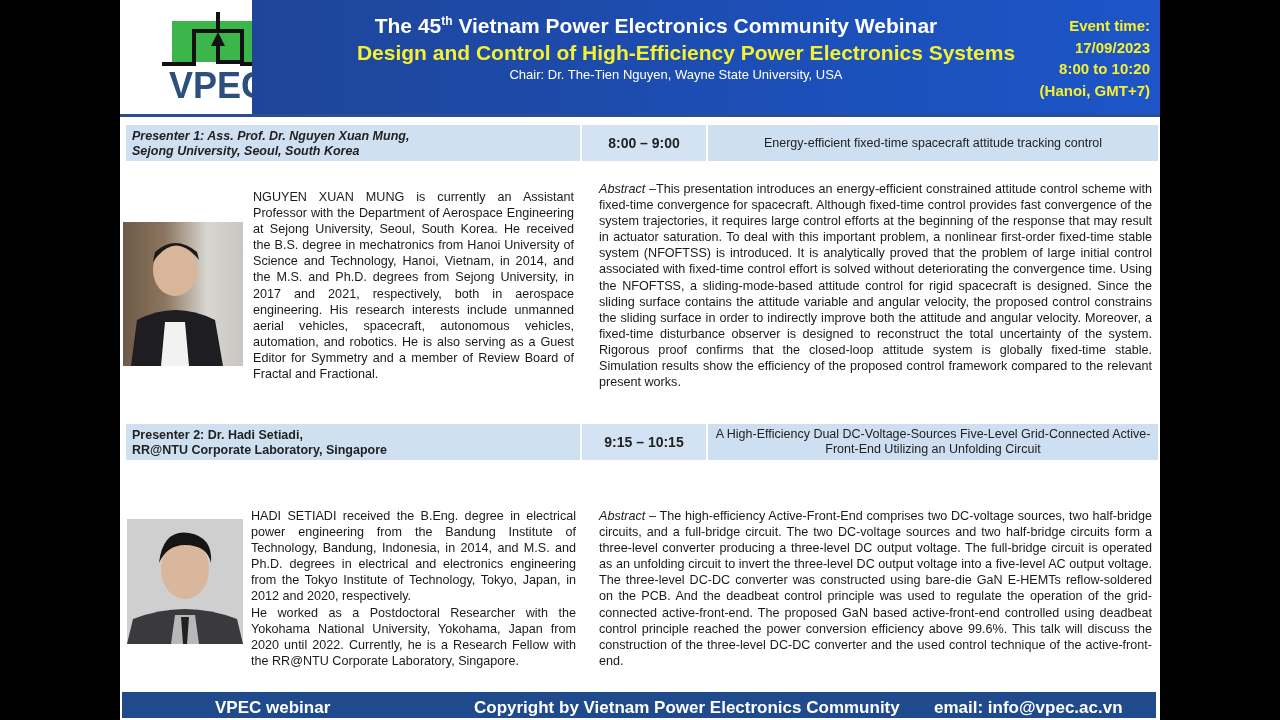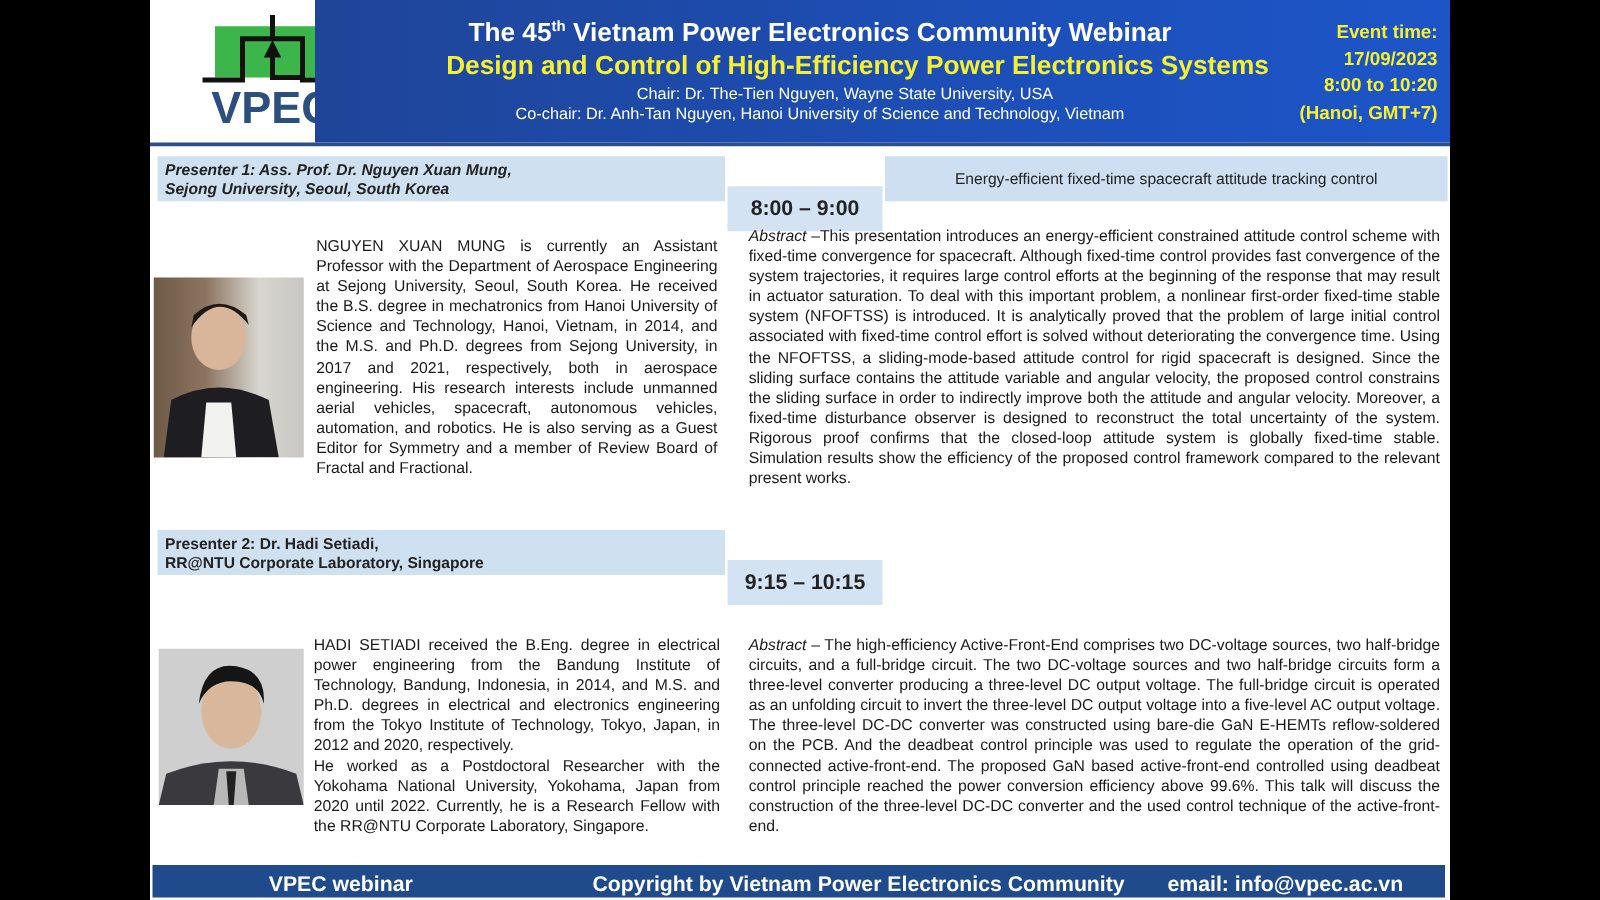--- a/index.html
+++ b/index.html
@@ -11,21 +11,21 @@
   .header-line { position:absolute; left:0; top:114px; width:1040px; height:3px; background:#2b4f8e; }
   .title1 { position:absolute; left:0; top:14px; width:808px; text-align:center; color:#fff; font-weight:bold; font-size:21px; }
   .title1 sup { font-size:12px; }
   .title2 { position:absolute; left:0; top:41px; width:868px; text-align:center; color:#f5f032; font-weight:bold; font-size:21px; }
   .chair { position:absolute; left:0; top:67px; width:808px; text-align:center; color:#fff; font-size:13px;margin-left:20px; }
   .cochair { position:absolute; left:0; top:83px; width:808px; text-align:center; color:#fff; font-size:13px; }
   .event { position:absolute; right:10px; top:15px; text-align:right; color:#f5f032; font-weight:bold; font-size:15px; line-height:21.5px; }
   .pres-bar { position:absolute; left:6px; width:1032px; height:36px;border-radius:11px; }
   .pres-name { position:absolute; left:0; top:0; width:454px; height:36px; background:#cfe0f1; box-sizing:border-box; padding:4px 6px; font-size:12.5px; font-weight:bold; color:#222; line-height:15px; }
   .pres-name.italic { font-style:italic; }
-  .pres-time { position:absolute; left:456px; top:0; width:124px; height:36px; background:#d4e3f3; display:flex; align-items:center; justify-content:center; font-size:17px; font-weight:bold; color:#222;margin-top:24px; }
+  .pres-time { position:absolute; left:456px; top:0; width:124px; height:36px; background:#d4e3f3; display:flex; align-items:center; justify-content:center; font-size:14px; font-weight:bold; color:#222; }
   .pres-title { position:absolute; left:582px; top:0; width:450px; height:36px; background:#cddff1; display:flex; align-items:center; justify-content:center; text-align:center; font-size:12.5px; font-weight:normal; color:#222; line-height:15px; }
   .photo { position:absolute; background:#888; overflow:hidden; }
   .bio { position:absolute; font-size:12.6px; line-height:16.1px; color:#1a1a1a; text-align:justify; }
   .abstract { position:absolute; font-size:12.6px; line-height:16.1px; color:#1a1a1a; text-align:justify; }
   .abstract i { font-style:italic; }
   .footer { position:absolute; left:2px; top:692px; width:1034px; height:26px; background:#1f4a8c; color:#fff; font-size:17px; font-weight:bold; }
   .footer span { position:absolute; top:6px; }
 </style>
 </head>
 <body>
@@ -41,21 +41,20 @@
         <line x1="66" y1="64" x2="66" y2="40" stroke="#111" stroke-width="4"></line>
         <polygon points="66,32 59,46 73,46" fill="#111"></polygon>
         <line x1="66" y1="62" x2="90" y2="62" stroke="#111" stroke-width="4"></line>
         <text x="66" y="98" text-anchor="middle" font-family="Liberation Sans, sans-serif" font-weight="bold" font-size="36" fill="#2b4f7e">VPEC</text>
       </svg>
     </div>
     <div class="banner">
       <div class="title1"><span>The 45</span><sup>th</sup><span> Vietnam Power Electronics Community Webinar</span></div>
       <div class="title2">Design and Control of High-Efficiency Power Electronics Systems</div>
       <div class="chair">Chair: Dr. The-Tien Nguyen, Wayne State University, USA</div>
-      <div class="cochair">Co-chair: Dr. Anh-Tan Nguyen, Hanoi University of Science and Technology, Vietnam</div>
       <div class="event">
         <div>Event time:</div>
         <div>17/09/2023</div>
         <div>8:00 to 10:20</div>
         <div>(Hanoi, GMT+7)</div>
       </div>
     </div>
   </div>
   <div class="header-line"></div>
 
@@ -79,20 +78,21 @@
   <div class="bio" style="left:133px; top:189px; width:321px;">NGUYEN XUAN MUNG is currently an Assistant Professor with the Department of Aerospace Engineering at Sejong University, Seoul, South Korea. He received the B.S. degree in mechatronics from Hanoi University of Science and Technology, Hanoi, Vietnam, in 2014, and the M.S. and Ph.D. degrees from Sejong University, in 2017 and 2021, respectively, both in aerospace engineering. His research interests include unmanned aerial vehicles, spacecraft, autonomous vehicles, automation, and robotics. He is also serving as a Guest Editor for Symmetry and a member of Review Board of Fractal and Fractional.</div>
 
   <div class="abstract" style="left:479px; top:181px; width:553px;"><i>Abstract</i><span> –This presentation introduces an energy-efficient constrained attitude control scheme with fixed-time convergence for spacecraft. Although fixed-time control provides fast convergence of the system trajectories, it requires large control efforts at the beginning of the response that may result in actuator saturation. To deal with this important problem, a nonlinear first-order fixed-time stable system (NFOFTSS) is introduced. It is analytically proved that the problem of large initial control associated with fixed-time control effort is solved without deteriorating the convergence time. Using the NFOFTSS, a sliding-mode-based attitude control for rigid spacecraft is designed. Since the sliding surface contains the attitude variable and angular velocity, the proposed control constrains the sliding surface in order to indirectly improve both the attitude and angular velocity. Moreover, a fixed-time disturbance observer is designed to reconstruct the total uncertainty of the system. Rigorous proof confirms that the closed-loop attitude system is globally fixed-time stable. Simulation results show the efficiency of the proposed control framework compared to the relevant present works.</span></div>
 
   <div class="pres-bar" style="top:424px;">
     <div class="pres-name">
       <div>Presenter 2: Dr. Hadi Setiadi,</div>
       <div>RR@NTU Corporate Laboratory, Singapore</div>
     </div>
     <div class="pres-time">9:15 – 10:15</div>
+    <div class="pres-title">A High-Efficiency Dual DC-Voltage-Sources Five-Level Grid-Connected Active-Front-End Utilizing an Unfolding Circuit</div>
   </div>
 
   <div class="photo" style="left:7px; top:519px; width:116px; height:125px; background:#cfcfcf;">
     <svg width="116" height="125">
       <ellipse cx="58" cy="50" rx="24" ry="30" fill="#d8b79c"></ellipse>
       <path d="M32 44 Q36 10 62 14 Q86 18 84 44 Q80 26 58 26 Q40 26 32 44Z" fill="#151515"></path>
       <path d="M0 125 L6 100 Q58 80 110 100 L116 125Z" fill="#3a3a3e"></path>
       <path d="M44 125 L48 96 L68 96 L72 125Z" fill="#b8b8b8"></path>
       <path d="M54 98 L62 98 L60 125 L56 125Z" fill="#222"></path>
     </svg>

